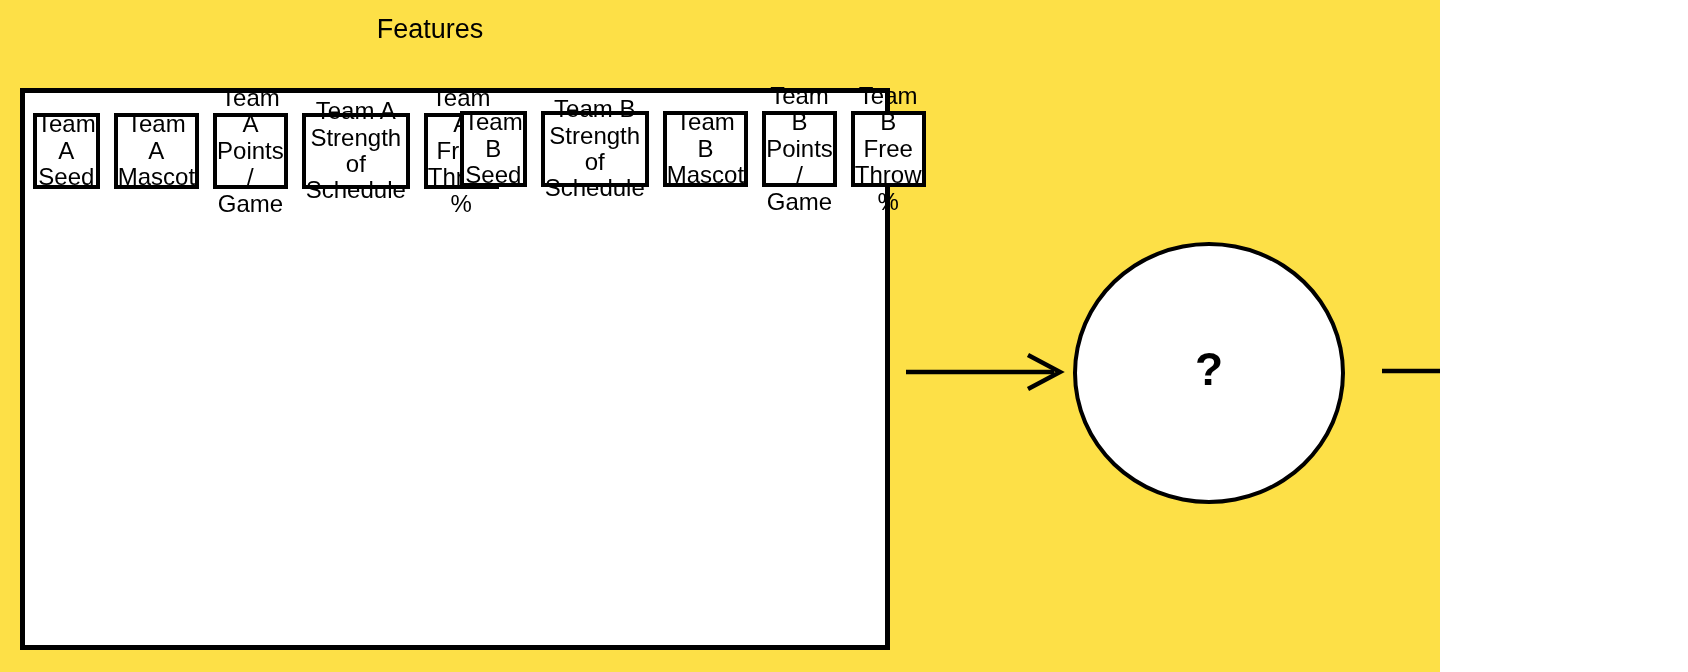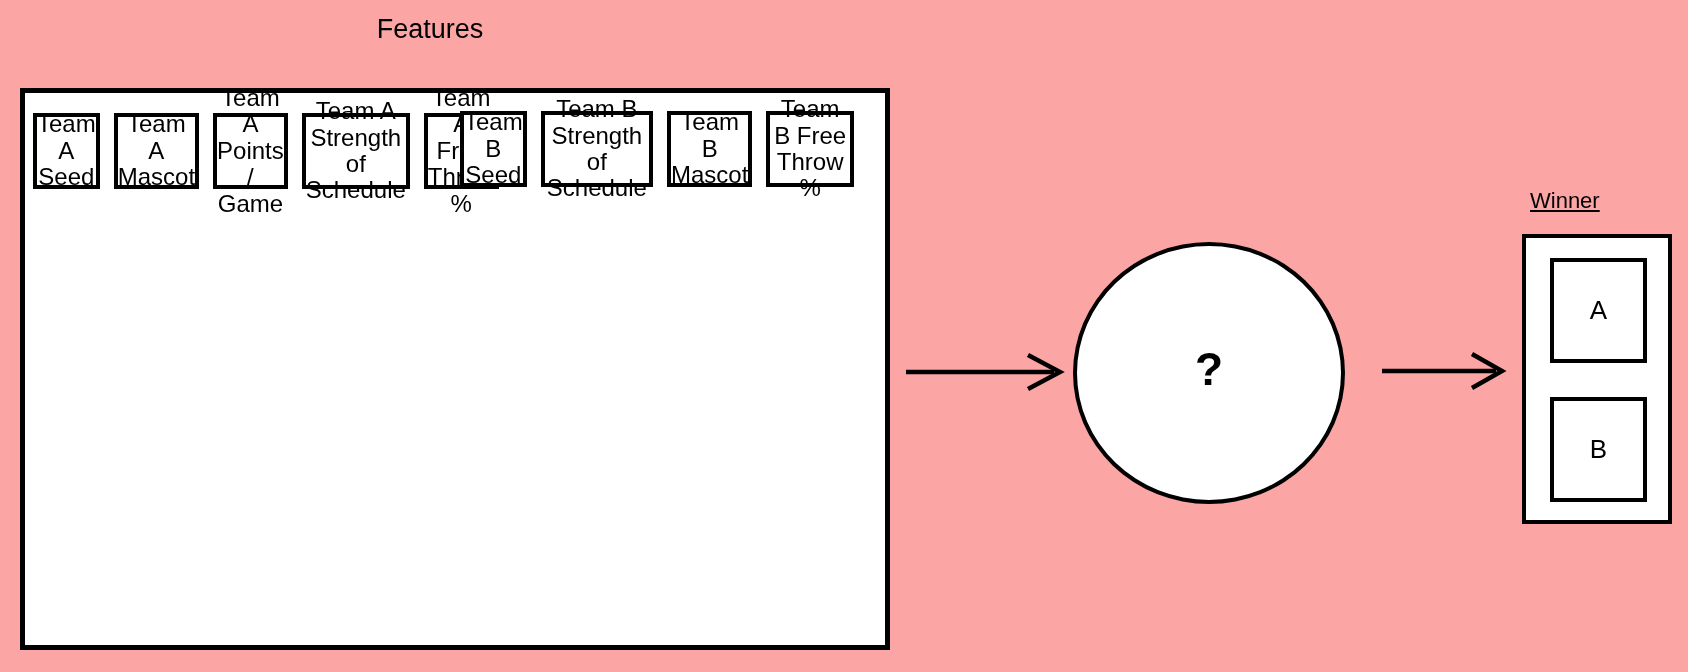--- a/index.html
+++ b/index.html
@@ -1,20 +1,20 @@
 <!DOCTYPE html>
 <html><head>
 <meta charset="utf-8">
 <style>
   html, body { margin: 0; padding: 0; background: #ffffff; }
   .canvas {
     position: relative;
-    width: 1688px;
+    width: 1440px;
     height: 672px;
-    background: #fca5a5;
+    background: #fde047;
     color: #000000;
     font-family: "Liberation Sans", sans-serif;
     overflow: hidden;
   }
   .features-title {
     position: absolute;
     left: 330px; top: 14px; width: 200px;
     text-align: center;
     font-size: 27px;
   }
@@ -108,20 +108,21 @@
       <div class="feature-box">Team A Mascot</div>
       <div class="feature-box">Team A Points / Game</div>
       <div class="feature-box">Team A Strength of Schedule</div>
       <div class="feature-box">Team A Free Throw %</div>
     </div>
 
     <div class="feature-col col-b">
       <div class="feature-box">Team B Seed</div>
       <div class="feature-box">Team B Strength of Schedule</div>
       <div class="feature-box">Team B Mascot</div>
+      <div class="feature-box">Team B Points / Game</div>
       <div class="feature-box">Team B Free Throw %</div>
     </div>
 
   </div>
 
   <svg class="arrow-svg" style="left:900px; top:352px;" width="170" height="40" xmlns="http://www.w3.org/2000/svg">
     <line x1="6" y1="20" x2="154" y2="20" stroke="#000000" stroke-width="4.5"></line>
     <polyline points="128,3 160,20 128,37" fill="none" stroke="#000000" stroke-width="4.5"></polyline>
   </svg>
 

